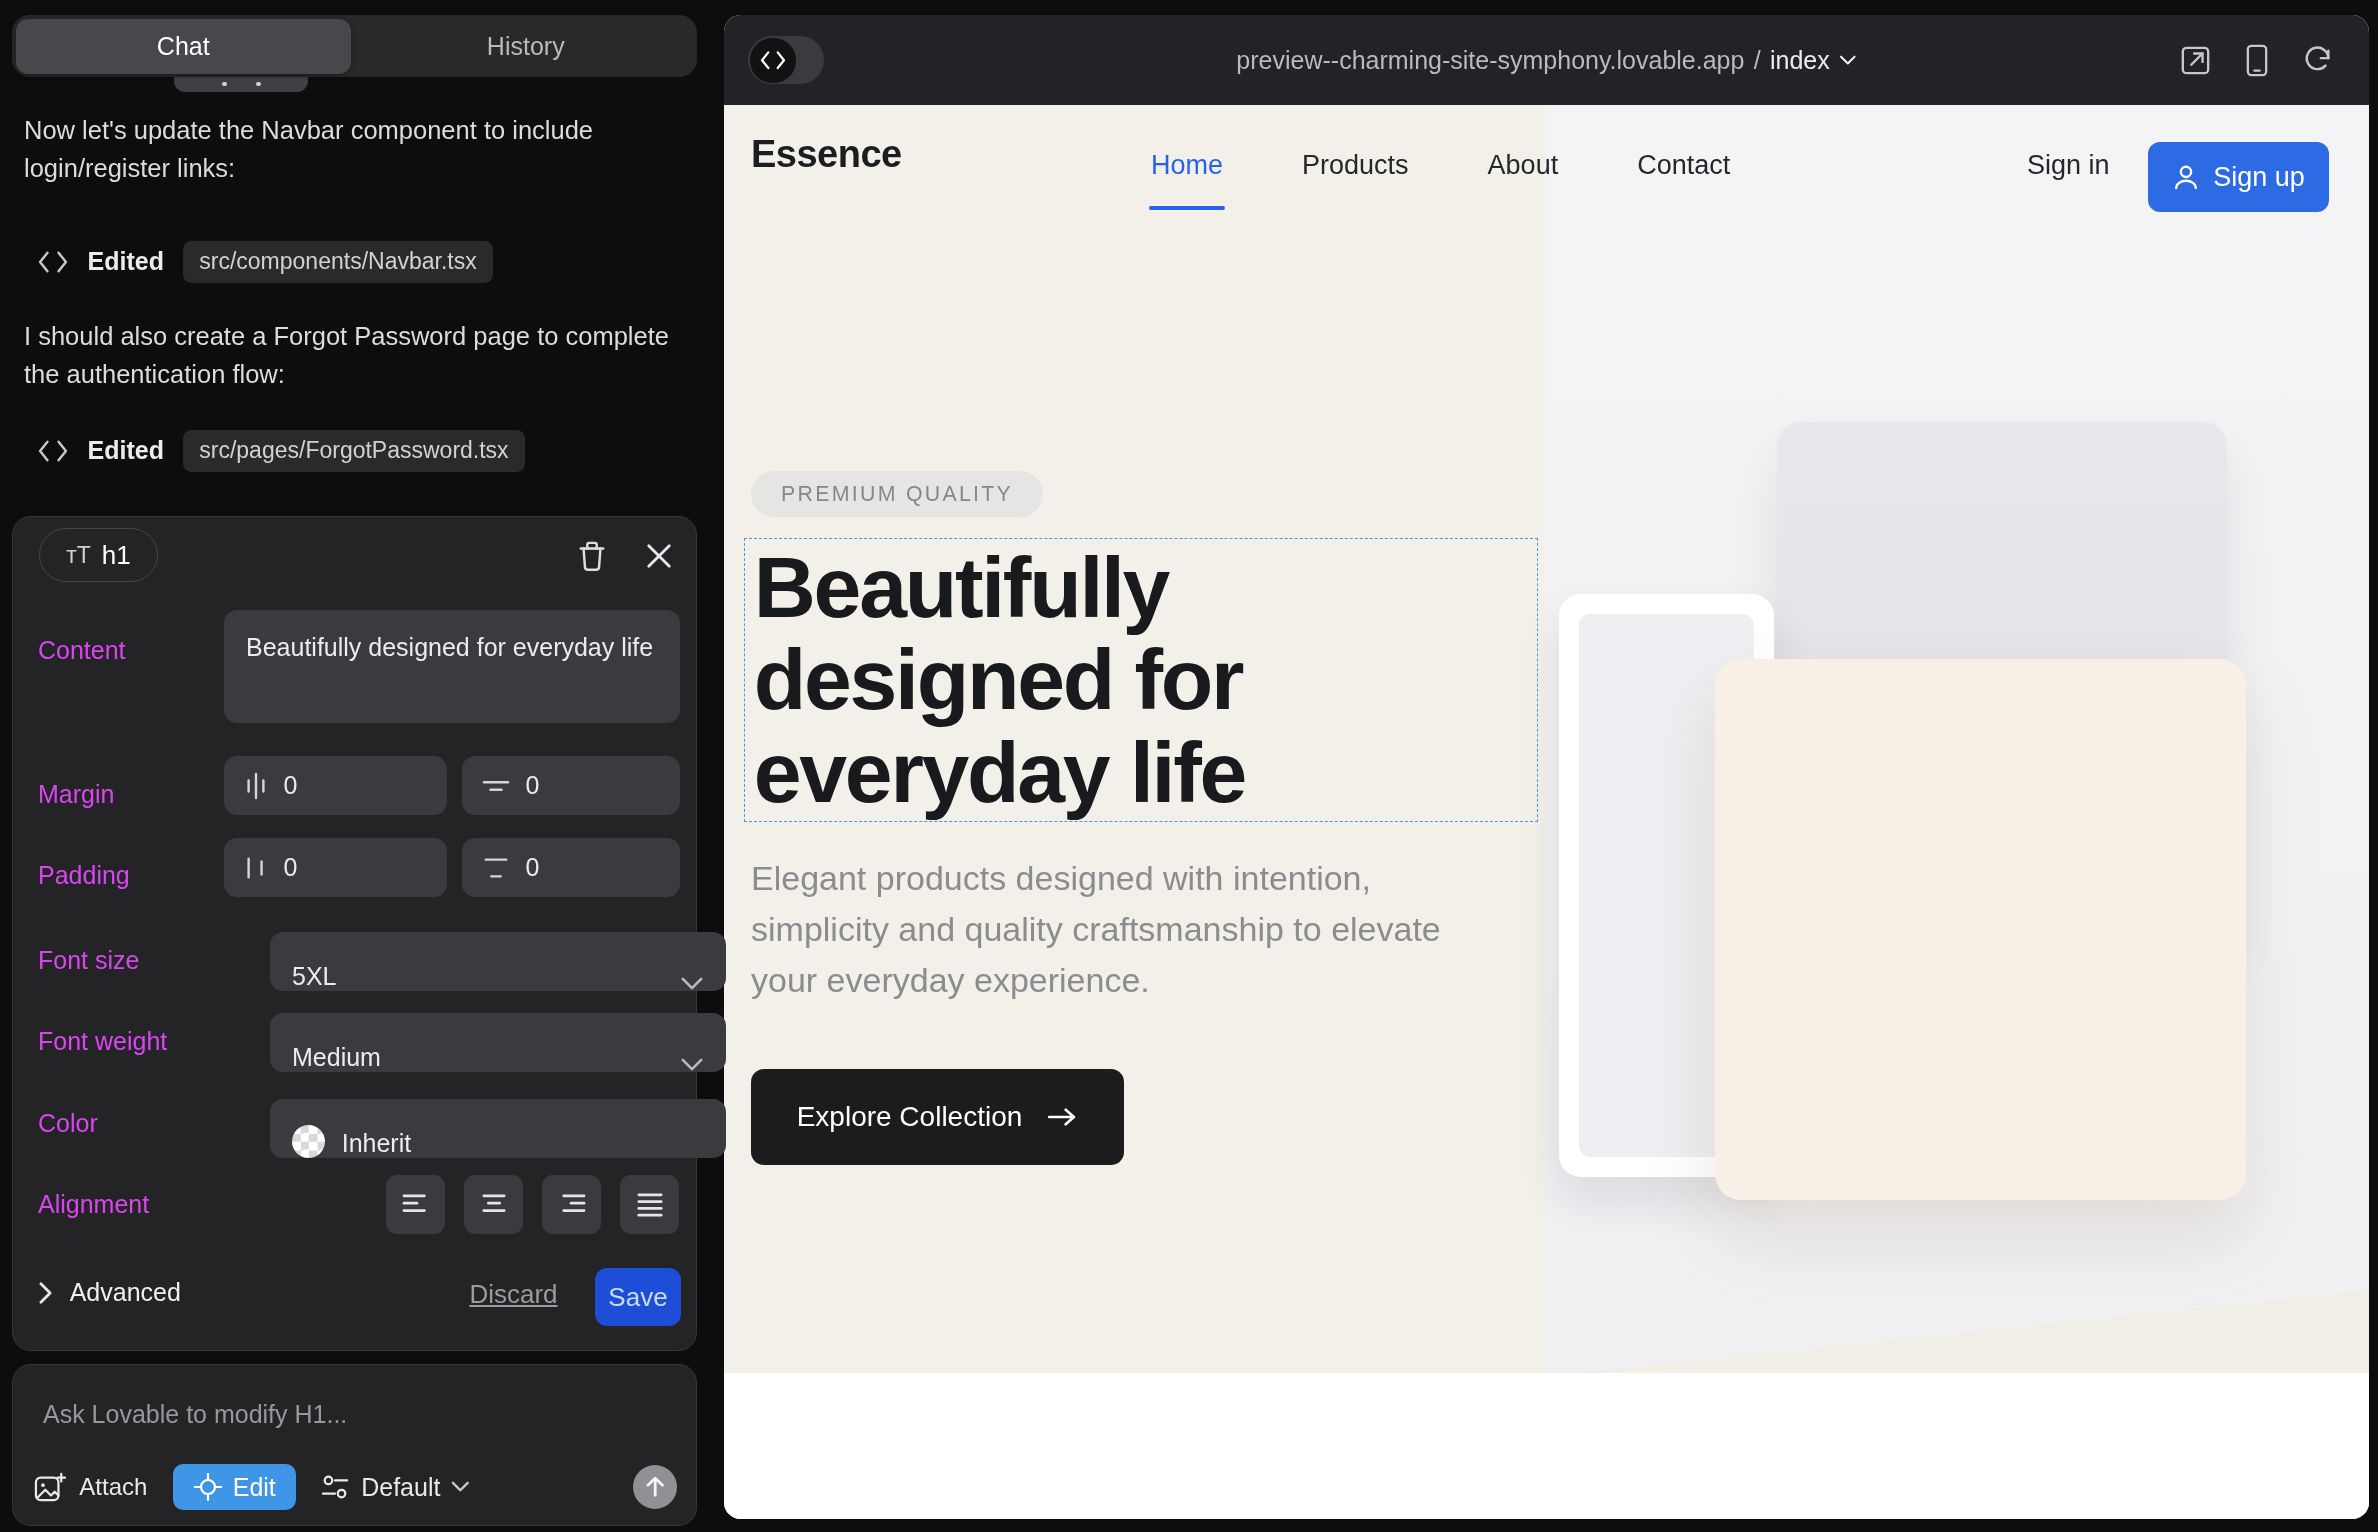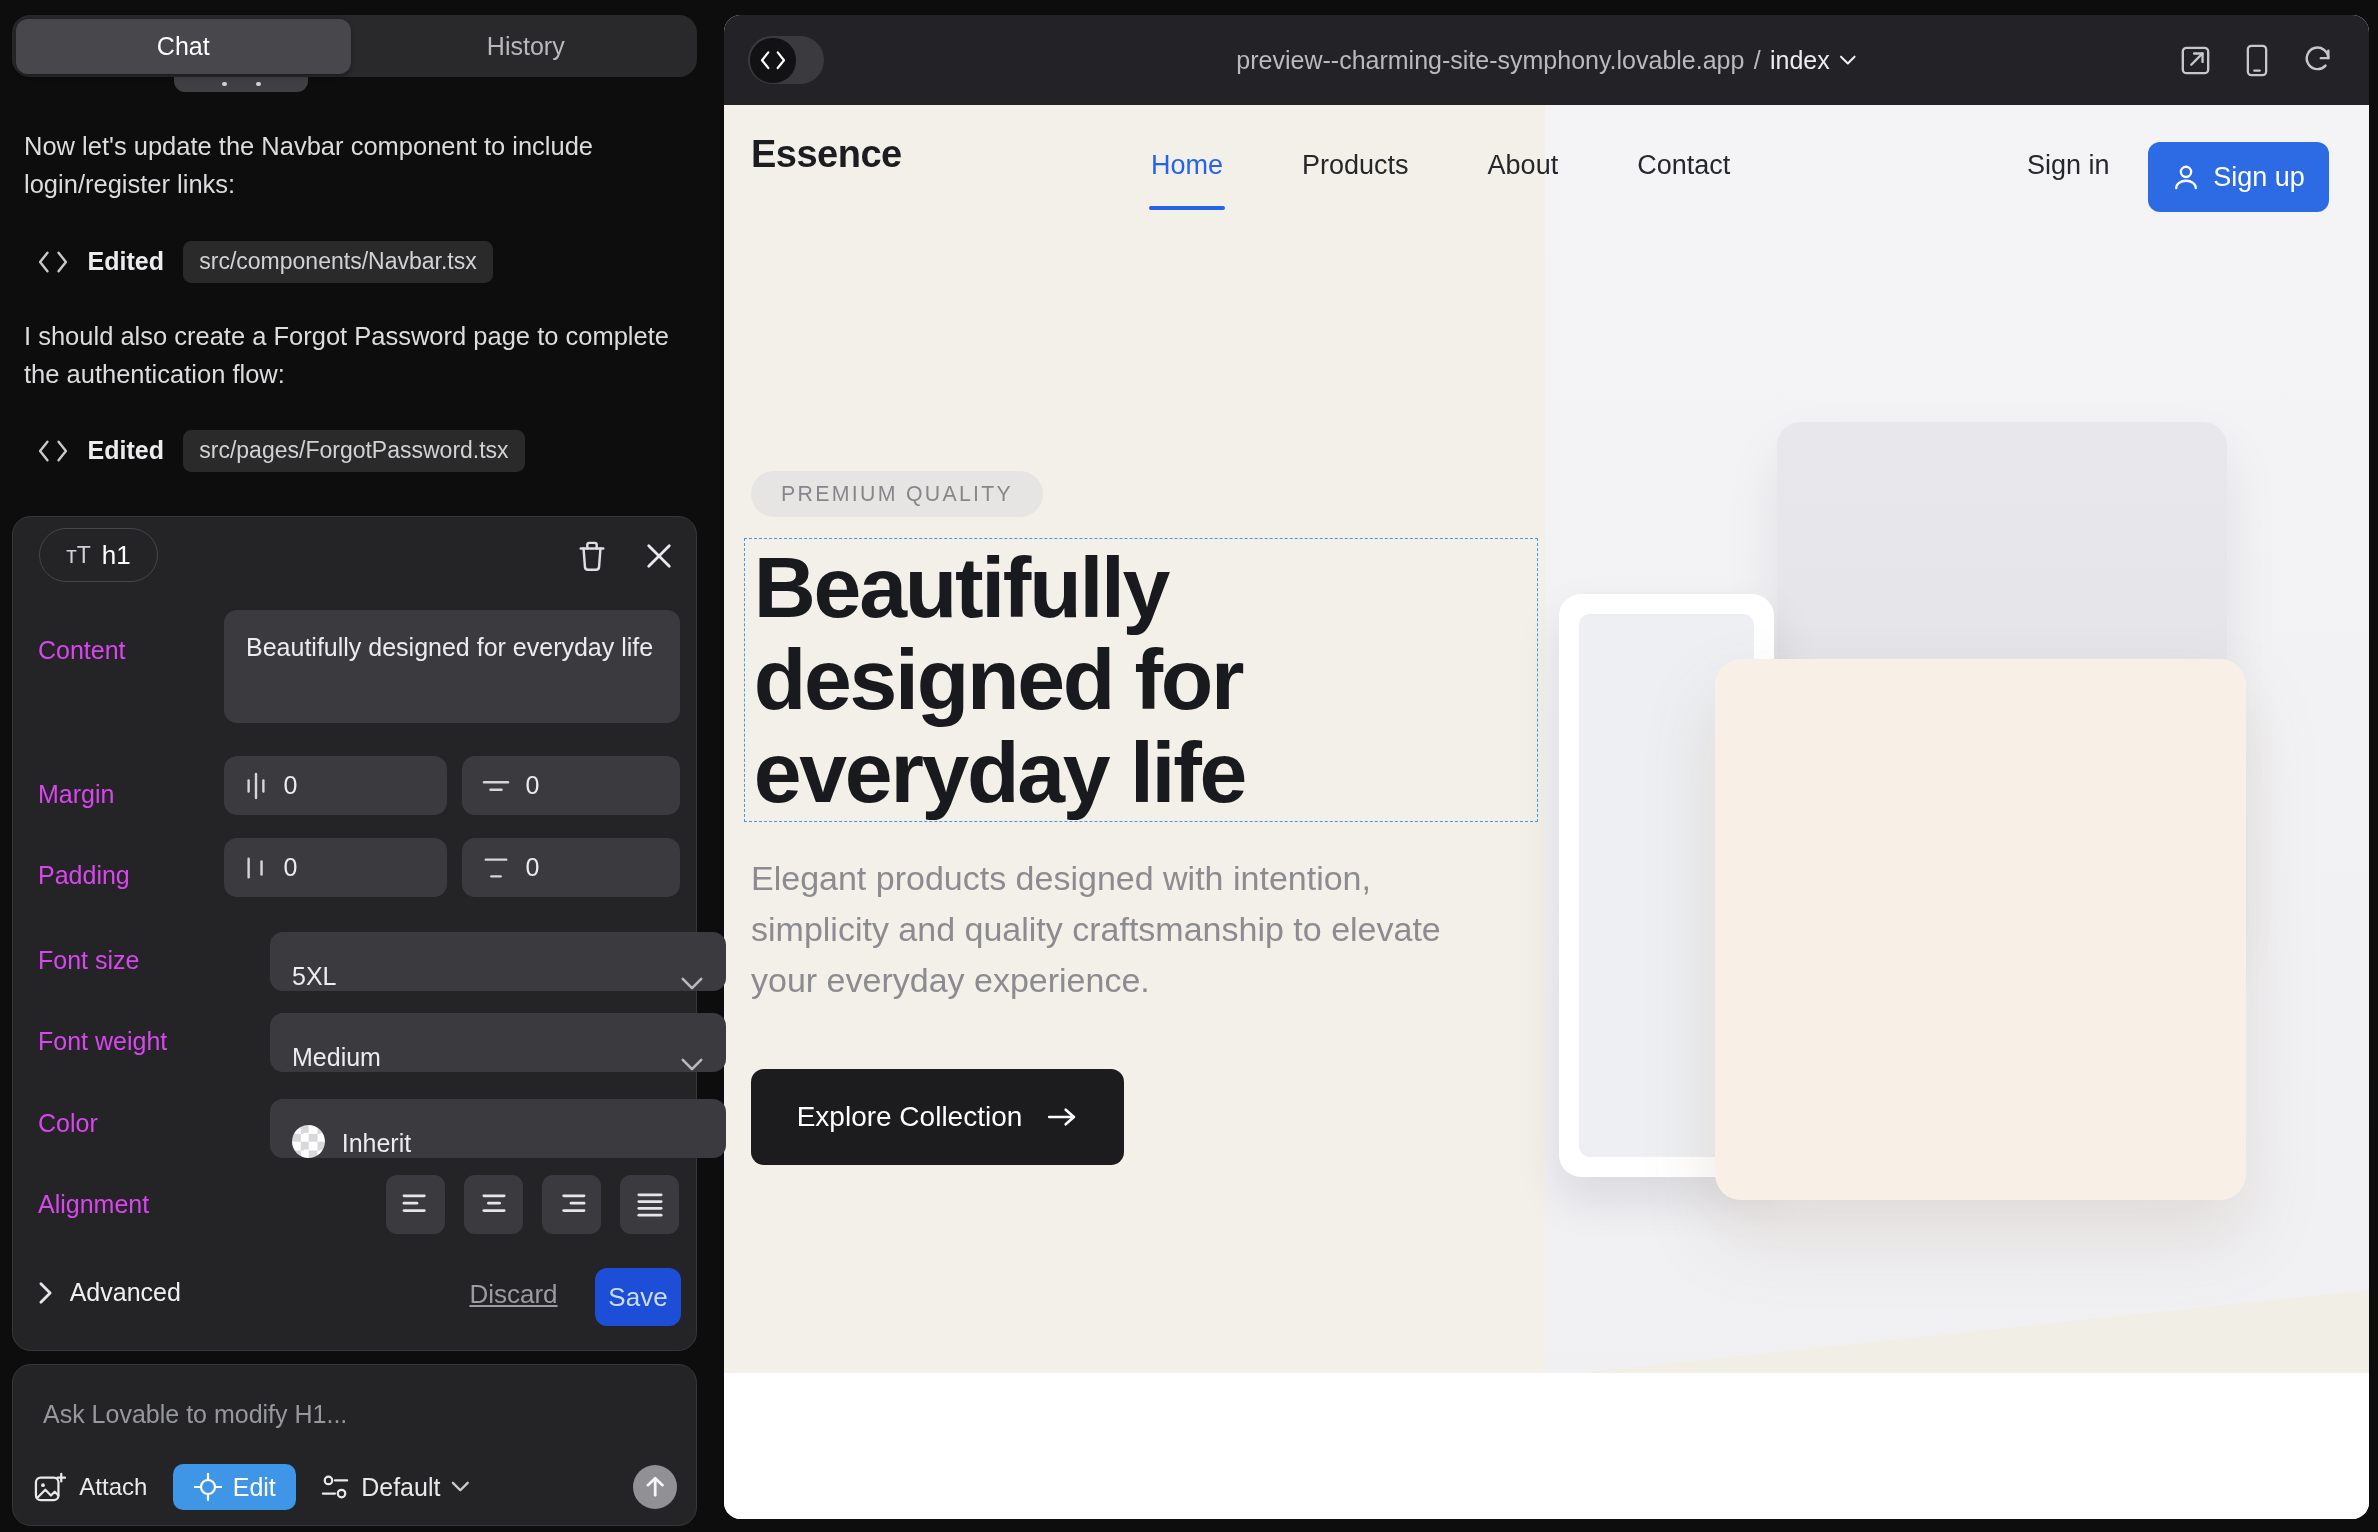--- a/index.html
+++ b/index.html
@@ -9,21 +9,21 @@
 
   
   .tabs { position:absolute; left:12px; top:15px; width:685px; height:62px; background:#29292c; border-radius:18px; display:flex; align-items:center; z-index:3; }
   .tab { flex:1; height:55px; margin:0 3.7px; display:flex; align-items:center; justify-content:center; font-size:25px; color:#b9b9bd; border-radius:12px; }
   .tab.active { background:#47474c; color:#ffffff; box-shadow:0 1.9px 5.6px rgba(0,0,0,.35); }
   .peek-pill { position:absolute; left:174px; top:77px; width:134px; height:15px; background:#3f3f44; border-radius:0 0 11px 11px; z-index:2; }
   .peek-pill i { position:absolute; top:4.6px; width:4.6px; height:4.6px; border-radius:50%; background:#cfcfd4; }
   .peek-pill i.d1 { left:48px; } .peek-pill i.d2 { left:82px; }
 
   .msg { position:absolute; left:24px; width:663px; font-size:25.5px; line-height:1.48; color:#dcdcde; }
-  .msg1 { top:128px; } .msg2 { top:318px; }
+  .msg1 { top:112px; } .msg2 { top:318px; }
   .edit-row { position:absolute; left:37px; display:flex; align-items:center; gap:18.6px; }
   .edit-row1 { top:241px; } .edit-row2 { top:430px; }
   .edit-label { font-size:25px; font-weight:700; color:#ececef; }
   .file-pill { background:rgba(255,255,255,.12); border-radius:8.3px; padding:7.4px 16.7px; font-size:23px; color:#d2d2d6; white-space:nowrap; }
 
   
   .editor { position:absolute; left:12px; top:516px; width:685px; height:835px; background:#242427; border:0.9px solid #37373b; border-radius:18.6px; z-index:4; }
   .tag-pill { position:absolute; left:26px; top:11px; width:119px; height:54px; border:1.4px solid #45454a; border-radius:27px; display:flex; align-items:center; justify-content:center; gap:11px; color:#e8e8ec; }
   .tag-pill .tt { font-size:23px; color:#cfcfd4; } .tag-pill .tg { font-size:26px; color:#ffffff; }
   .icon-btn { position:absolute; top:20.4px; width:37px; height:37px; display:flex; align-items:center; justify-content:center; }

